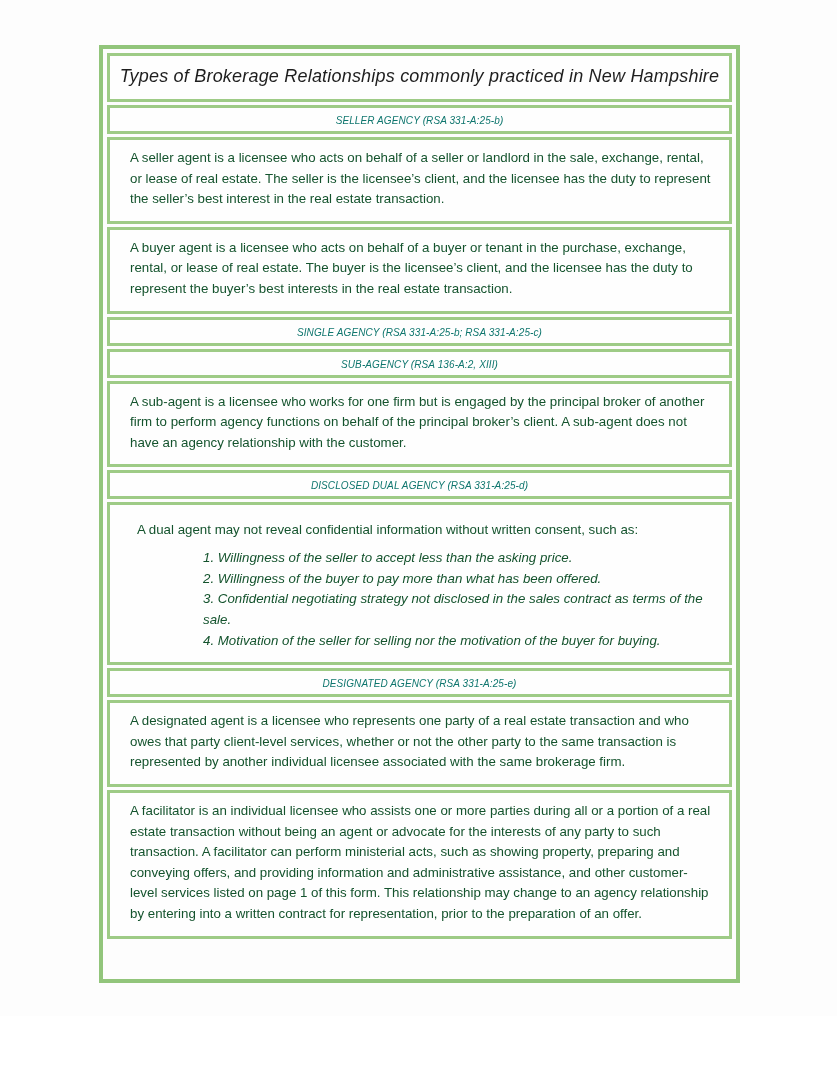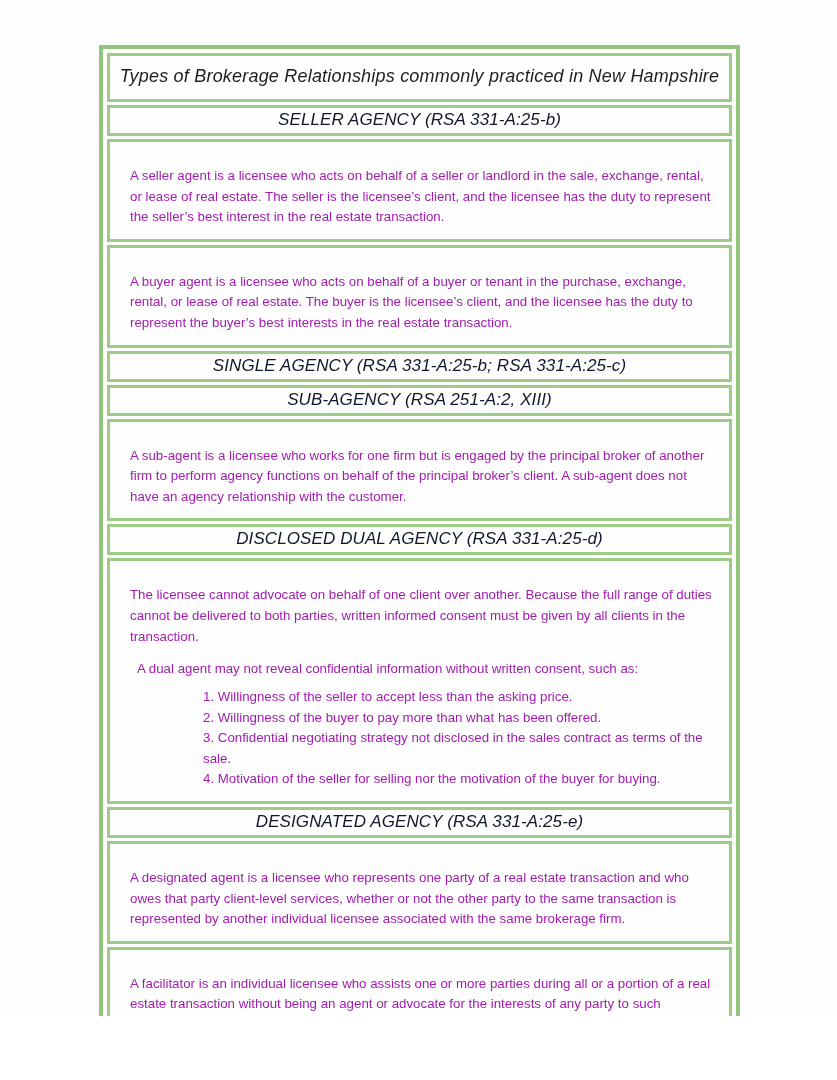--- a/index.html
+++ b/index.html
@@ -44,49 +44,50 @@
     font-weight: 500;
     text-align: center;
     color: #1e1e1e;
     letter-spacing: 0.2px;
   }
   .header-box {
     padding: 2px 4px 3px 4px;
     text-align: center;
   }
   .section-heading {
-    font-size: 17px;
+    font-size: 10px;
     font-style: italic;
     font-weight: 500;
-    color: #0f172a;
+    color: #0f766e;
     letter-spacing: 0.1px;
   }
   .body-box {
-    padding: 24px 16px 11px 20px;
-    color: #a21caf;
+    padding: 8px 16px 11px 20px;
+    color: #14532d;
   }
   .para {
     margin: 0 0 12px 0;
     font-size: 13.3px;
     line-height: 1.55;
   }
   .para.last, .list-intro {
     margin-bottom: 0;
   }
   .list-intro {
     margin: 7px;
     font-size: 13.3px;
     line-height: 1.55;
   }
   .numbered-list {
     margin: 0 0 0 73px;
   }
   .list-item {
     font-size: 13.3px;
     line-height: 1.55;
+    font-style: italic;
   }
 </style>
 </head>
 <body>
 
 <div class="page">
   <div class="frame">
 
     <div class="box title-box">
       <h1 class="doc-title">Types of Brokerage Relationships commonly practiced in New Hampshire</h1>
@@ -101,31 +102,30 @@
 
     <div class="box body-box">
       <p class="para last">A buyer agent is a licensee who acts on behalf of a buyer or tenant in the purchase, exchange, rental, or lease of real estate. The buyer is the licensee’s client, and the licensee has the duty to represent the buyer’s best interests in the real estate transaction.</p>
     </div>
 
     <div class="box header-box">
       <span class="section-heading">SINGLE AGENCY (RSA 331-A:25-b; RSA 331-A:25-c)</span>
     </div>
 
     <div class="box header-box">
-      <span class="section-heading">SUB-AGENCY (RSA 251-A:2, XIII)</span>
+      <span class="section-heading">SUB-AGENCY (RSA 136-A:2, XIII)</span>
     </div>
     <div class="box body-box">
       <p class="para last">A sub-agent is a licensee who works for one firm but is engaged by the principal broker of another firm to perform agency functions on behalf of the principal broker’s client. A sub-agent does not have an agency relationship with the customer.</p>
     </div>
 
     <div class="box header-box">
       <span class="section-heading">DISCLOSED DUAL AGENCY (RSA 331-A:25-d)</span>
     </div>
     <div class="box body-box">
-      <p class="para">The licensee cannot advocate on behalf of one client over another. Because the full range of duties cannot be delivered to both parties, written informed consent must be given by all clients in the transaction.</p>
       <p class="list-intro">A dual agent may not reveal confidential information without written consent, such as:</p>
       <div class="numbered-list">
         <div class="list-item">1. Willingness of the seller to accept less than the asking price.</div>
         <div class="list-item">2. Willingness of the buyer to pay more than what has been offered.</div>
         <div class="list-item">3. Confidential negotiating strategy not disclosed in the sales contract as terms of the sale.</div>
         <div class="list-item">4. Motivation of the seller for selling nor the motivation of the buyer for buying.</div>
       </div>
     </div>
 
     <div class="box header-box">

